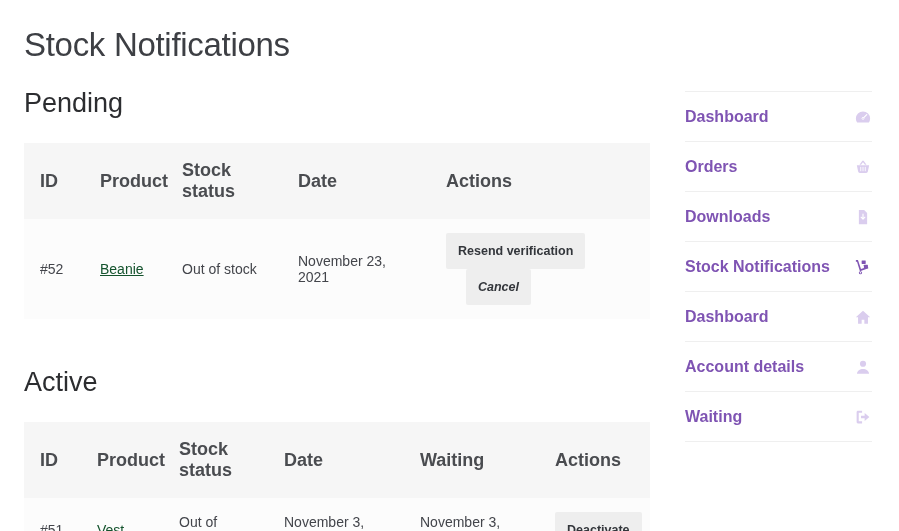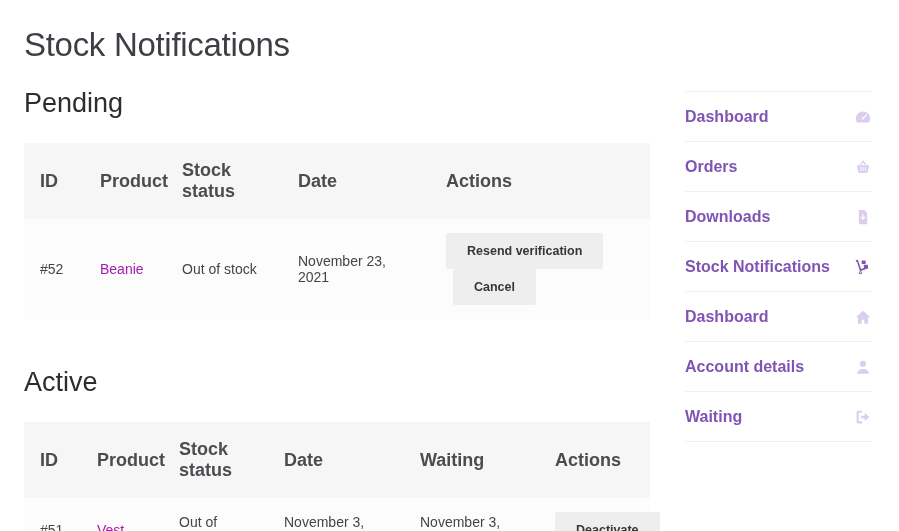--- a/index.html
+++ b/index.html
@@ -16,25 +16,25 @@
   .heading-active  { margin-top:48px; }
 
   table { width:100%; border-collapse:collapse; margin-top:24px; table-layout:fixed; }
   thead th { background:#f6f6f6; text-align:left; padding:17px 16px; font-size:18px;
     font-weight:700; color:#4a4c50; }
   tbody td { background:#fcfcfc; padding:14px 16px; font-size:14px; color:#43454b;
     vertical-align:middle; height:62px; }
   .c-id-p{width:60px;} .c-prod-p{width:82px;} .c-stock-p{width:116px;} .c-date-p{width:148px;}
   .c-id-a{width:57px;} .c-prod-a{width:82px;} .c-stock-a{width:105px;} .c-date-a{width:136px;} .c-wait-a{width:135px;}
 
-  .product-link { color:#a21caf; cursor:pointer;text-align:center; }
+  .product-link { color:#14532d; text-decoration:underline; cursor:pointer;text-align:center; }
   .btn { display:inline-block; background:#eeeeee; border:none; border-radius:2px;
-    padding:11px 21px; font-family:"Liberation Sans", sans-serif; font-size:12.5px;
+    padding:11px 12px; font-family:"Liberation Sans", sans-serif; font-size:12.5px;
     font-weight:700; color:#33363b; cursor:pointer; white-space:nowrap; }
-  .btn + .btn { margin-left:7px; }
+  .btn + .btn { margin-left:20px;font-style:italic; }
 
   
   .sidebar { position:absolute; left:685px; top:91px; width:187px; }
   .nav-list { list-style:none; border-top:1px solid #efefef; }
   .nav-item { height:50px; display:flex; align-items:center; justify-content:space-between;
     border-bottom:1px solid #efefef; cursor:pointer; }
   .nav-label { color:#7f54b3; font-size:16px; font-weight:700; }
   .nav-icon { color:#dacdee; display:flex; align-items:center; }
   .nav-item.active .nav-icon { color:#7f54b3; }
   .nav-icon svg { width:18px; height:18px; }

